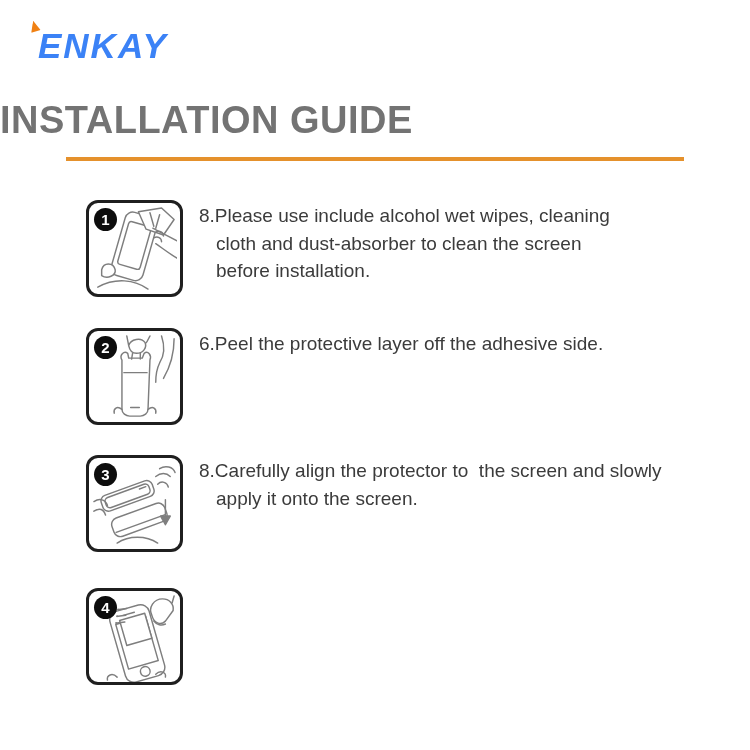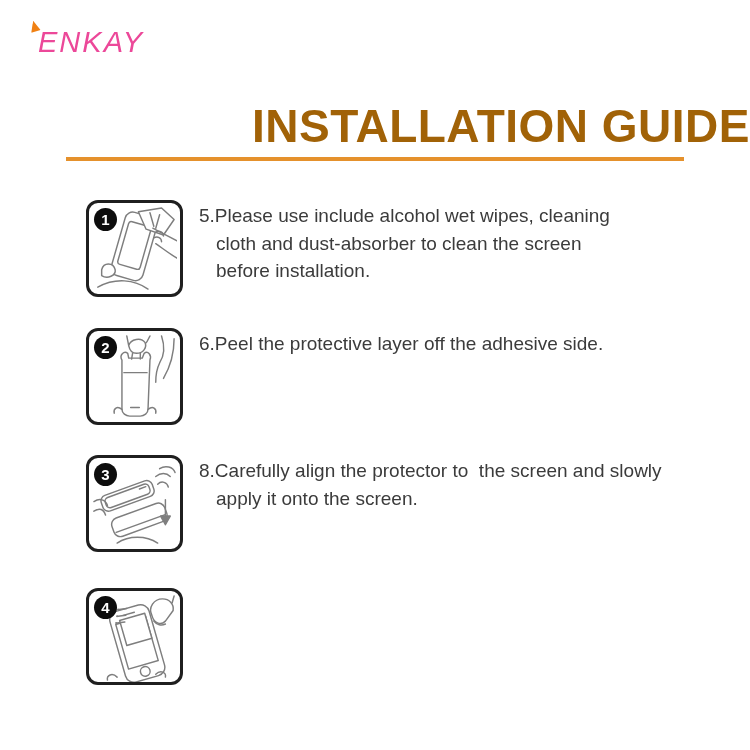--- a/index.html
+++ b/index.html
@@ -8,46 +8,46 @@
     background: #ffffff;
     font-family: "Liberation Sans", sans-serif;
     position: relative;
   }
 
   
   .logo {
     position: absolute;
     top: 26px;
     left: 38px;
-    font-size: 29px;
-    font-weight: 400;
+    font-size: 35px;
+    font-weight: 700;
     font-style: italic;
     letter-spacing: 2px;
-    color: #ec4899;
+    color: #3b82f6;
   }
   .logo-flame {
     position: absolute;
     left: -7px;
     top: -4px;
     width: 10px;
     height: 12px;
     background: #F08114;
     clip-path: polygon(20% 100%, 0 0, 100% 55%);
     transform: rotate(18deg);
   }
   .title {
     position: absolute;
     top: 99px;
     left: 0;
     width: 100%;
-    text-align: right;
-    font-size: 46px;
+    text-align: left;
+    font-size: 38px;
     font-weight: 800;
     letter-spacing: 0.5px;
-    color: #a16207;
+    color: #737373;
   }
   .divider {
     position: absolute;
     top: 157px;
     left: 66px;
     width: 618px;
     height: 4px;
     background: #E5912C;
   }
 
@@ -126,21 +126,21 @@
         <path class="sketch" d="M60,7 L64,21"></path>
         <path class="sketch" d="M70,9 L66,23"></path>
         <path class="sketch" d="M88,36 C78,31 70,27 63,23"></path>
         <path class="sketch" d="M88,54 C78,48 72,43 66,39"></path>
         <path class="sketch" d="M66,27 C70,25 74,27 74,31"></path>
         <path class="sketch" d="M64,33 C68,31 72,33 72,37"></path>
         <path class="sketch-fill" d="M10,66 C12,58 22,58 24,66 C25,72 16,76 10,72 Z"></path>
         <path class="sketch" d="M6,84 C24,74 44,76 58,86"></path>
       </svg>
     </div>
-    <div class="step-text">5.Please use include alcohol wet wipes, cleaning
+    <div class="step-text">8.Please use include alcohol wet wipes, cleaning
 cloth and dust-absorber to clean the screen
 before installation.</div>
   </div>
 
   <div class="step-row r2">
     <div class="illus-box">
       <div class="badge">2</div>
       <svg width="85" height="85" viewBox="0 0 88 88">
         <path class="sketch-fill" d="M31,27 C28,22 33,17 37,20 L38,25 L52,25 L54,20 C58,17 62,22 60,27 L58,78 C58,82 54,85 50,85 L39,85 C35,85 31,82 31,78 Z"></path>
         <path class="sketch" d="M33,40 L57,40"></path>

